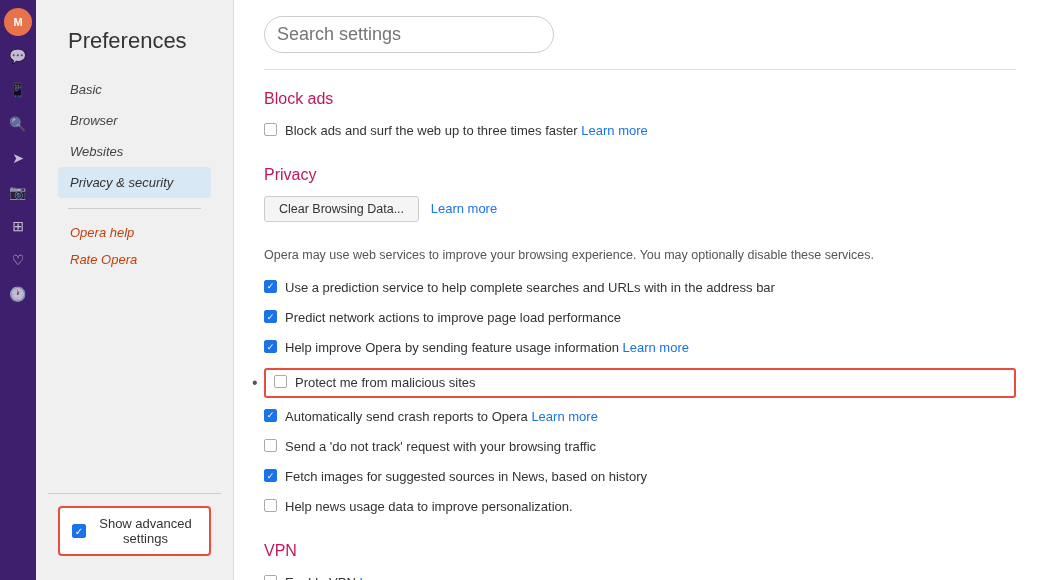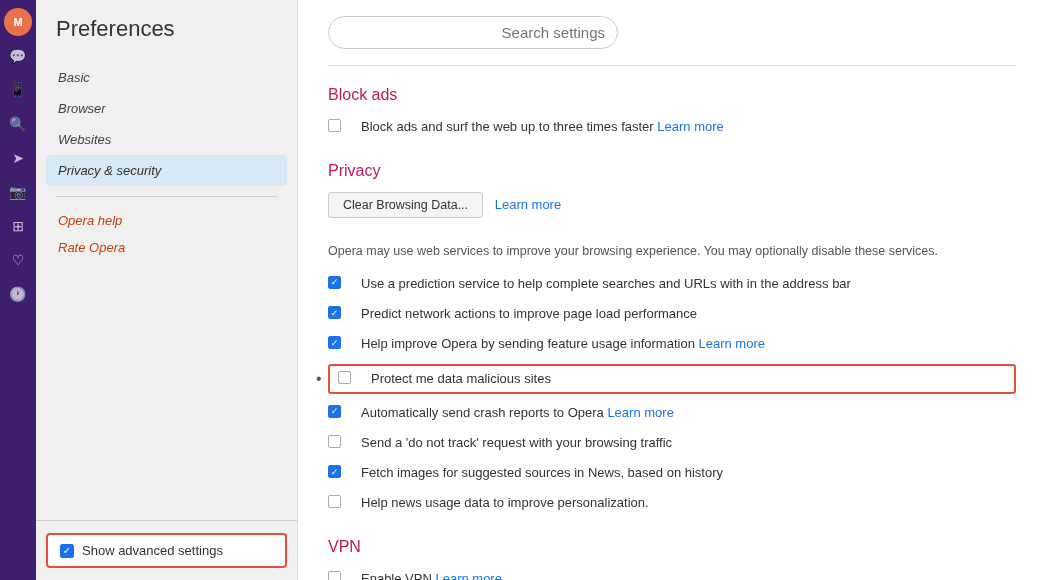--- a/index.html
+++ b/index.html
@@ -28,25 +28,25 @@
     }
     .icon-bar-item.avatar {
       background: #e8734a;
       color: white;
       font-size: 11px;
       font-weight: bold;
     }
 
     
     .sidebar {
-      width: 262px;
+      width: 198px;
       background: #f0f0f0;
       display: flex;
       flex-direction: column;
-      padding: 0;
+      padding: 12px;
       border-right: 1px solid #ddd;
       position: relative;
     }
     .sidebar-title {
       font-size: 22px;
       font-weight: 400;
       color: #333;
       padding: 16px 20px 20px;
     }
     .sidebar-nav {
@@ -116,24 +116,23 @@
       padding: 16px 30px 30px;
     }
     .search-bar {
       margin-bottom: 16px;
     }
     .search-input {
       width: 290px;
       padding: 7px 12px;
       border: 1px solid #ccc;
       border-radius: 20px;
-      font-size: 15px;
+      font-size: 18px;
       outline: none;
       color: #555;
-      text-align: right;
     }
     .main-divider {
       height: 1px;
       background: #e0e0e0;
       margin-bottom: 20px;
     }
 
     .section-title {
       font-size: 16px;
       font-weight: 500;
@@ -141,21 +140,21 @@
       margin-bottom: 12px;
     }
 
     .section {
       margin-bottom: 24px;
     }
 
     .checkbox-row {
       display: flex;
       align-items: flex-start;
-      gap: 20px;
+      gap: 8px;
       margin-bottom: 8px;
       padding: 2px 0;
     }
     .checkbox-row.highlighted {
       border: 2px solid #e74c3c;
       padding: 4px 8px;
       border-radius: 3px;
       position: relative;
     }
     .checkbox-row.highlighted::before {
@@ -289,21 +288,21 @@
     </div>
     <div class="checkbox-row">
       <div class="cb checked">✓</div>
       <span class="row-text">
         Help improve Opera by sending feature usage information
         <a class="link"> Learn more</a>
       </span>
     </div>
     <div class="checkbox-row highlighted">
       <div class="cb"></div>
-      <span class="row-text">Protect me data malicious sites</span>
+      <span class="row-text">Protect me from malicious sites</span>
     </div>
     <div class="checkbox-row">
       <div class="cb checked">✓</div>
       <span class="row-text">
         Automatically send crash reports to Opera
         <a class="link"> Learn more</a>
       </span>
     </div>
     <div class="checkbox-row">
       <div class="cb"></div>

